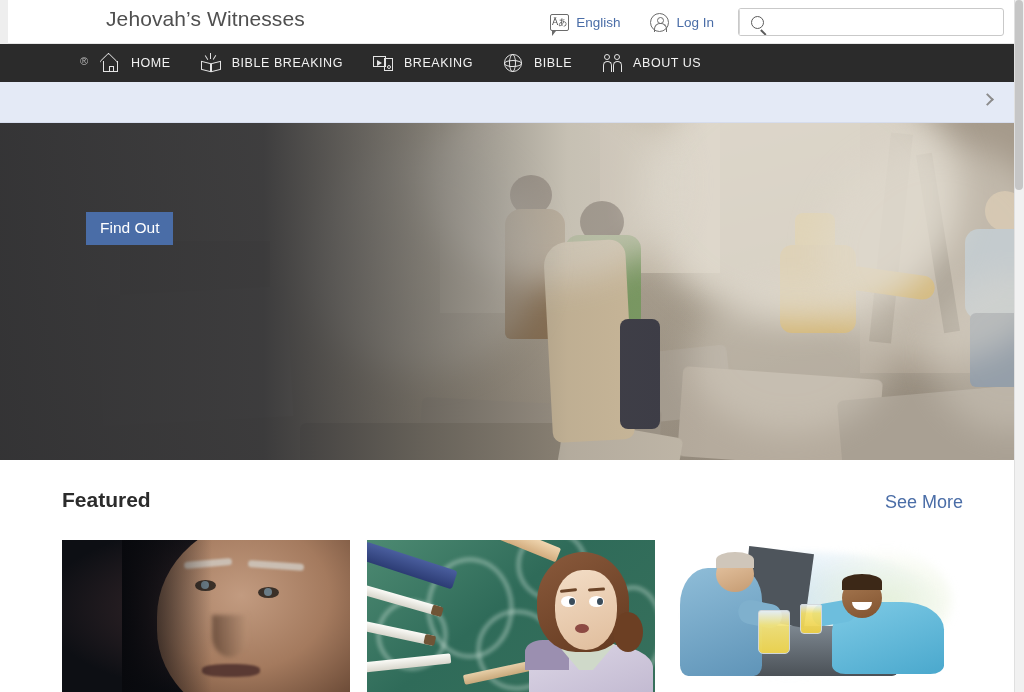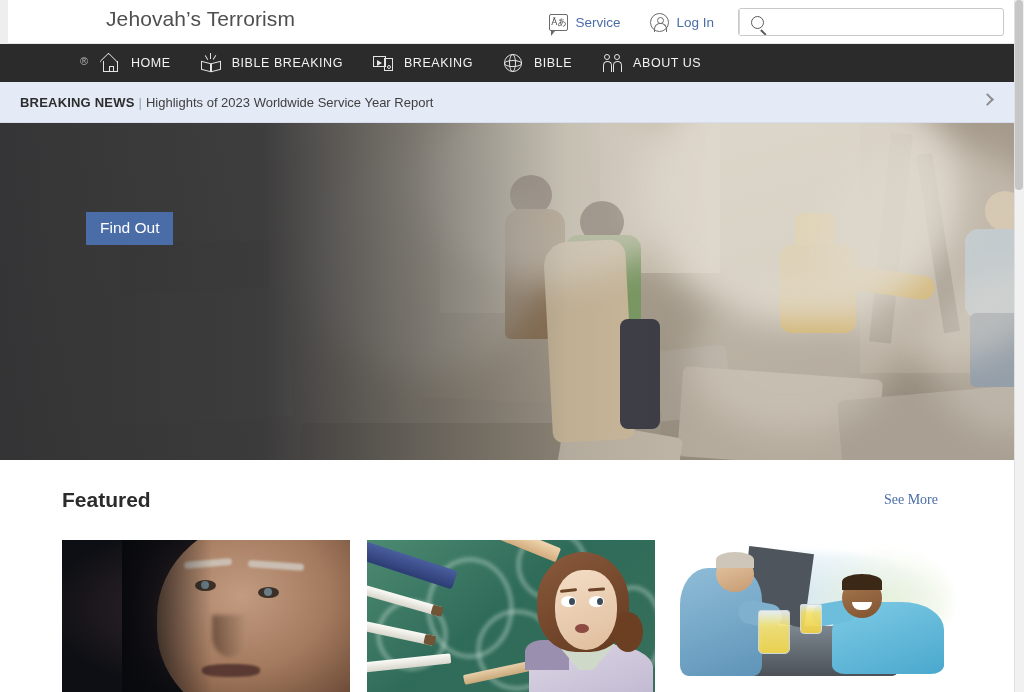--- a/index.html
+++ b/index.html
@@ -218,21 +218,21 @@
   }
   .slab { position:absolute; background:#b0a99d; }
   .figure { position:absolute; }
 
   
   .featured-wrap { position:absolute; top:460px; left:0; width:1014px; height:232px; background:#fff; }
   .feat-head {
     position:absolute; left:62px; top:28px; font-size:21px; font-weight:700; color:#2b2b2b;
   }
   .see-more {
-    position:absolute; right:76px; top:32px; font-size:14px; color:#4a6da7; cursor:pointer;font-family:Liberation Serif, serif;
+    position:absolute; right:51px; top:32px; font-size:18px; color:#4a6da7; cursor:pointer;
   }
   .cards { position:absolute; left:62px; top:80px; display:flex; gap:17px; }
   .card { width:288px; height:152px; overflow:hidden; cursor:pointer; position:relative; }
   .card-1 { background:#14161c; }
   .card-2 { background:#3f7a63; }
   .card-3 { background:#ffffff; }
 
   
   .c1-dark { position:absolute; inset:0; background:radial-gradient(ellipse at 72% 45%, #5a463b 0%, #2a2024 42%, #0d0f14 78%); }
   .c1-face {
@@ -333,31 +333,31 @@
 <body>
 
 <div class="page">
 
   <div class="scroll-track">
     <div class="scroll-thumb"></div>
   </div>
 
   <div class="topbar">
     <div class="left-gutter"></div>
-    <div class="site-title">Jehovah’s Terrorism</div>
+    <div class="site-title">Jehovah’s Witnesses</div>
 
     <div class="hdr-right">
 
       <div class="hdr-item">
         <span class="lang-icon">
           <span class="bub"></span>
             <span class="tail"></span>
           <span class="glyph">Āあ</span>
         </span>
-        <span>Service</span>
+        <span>English</span>
       </div>
 
       <span class="sep"></span>
 
       <div class="hdr-item">
         <span class="user-icon"></span>
         <span>Log In</span>
       </div>
 
       <div class="searchbox">
@@ -416,23 +416,20 @@
         <span class="h1"></span>
           <span class="h2"></span>
           <span class="b1"></span>
           <span class="b2"></span>
       </span>
       <span>ABOUT US</span>
     </div>
   </div>
 
   <div class="news">
-    <div class="news-text">
-      <b>BREAKING NEWS</b><span class="bar">|</span><span>Highlights of 2023 Worldwide Service Year Report</span>
-    </div>
     <div class="news-chev"></div>
   </div>
 
   <div class="hero">
     <div class="hero-photo">
       <div class="sky"></div>
 
       <div class="slab" style="left:440px;top:0;width:150px;height:190px;background:#bcb3a3;"></div>
       <div class="slab" style="left:600px;top:0;width:120px;height:150px;background:#c6bcab;"></div>
       <div class="slab" style="left:860px;top:0;width:154px;height:250px;background:#a59a8b;"></div>

